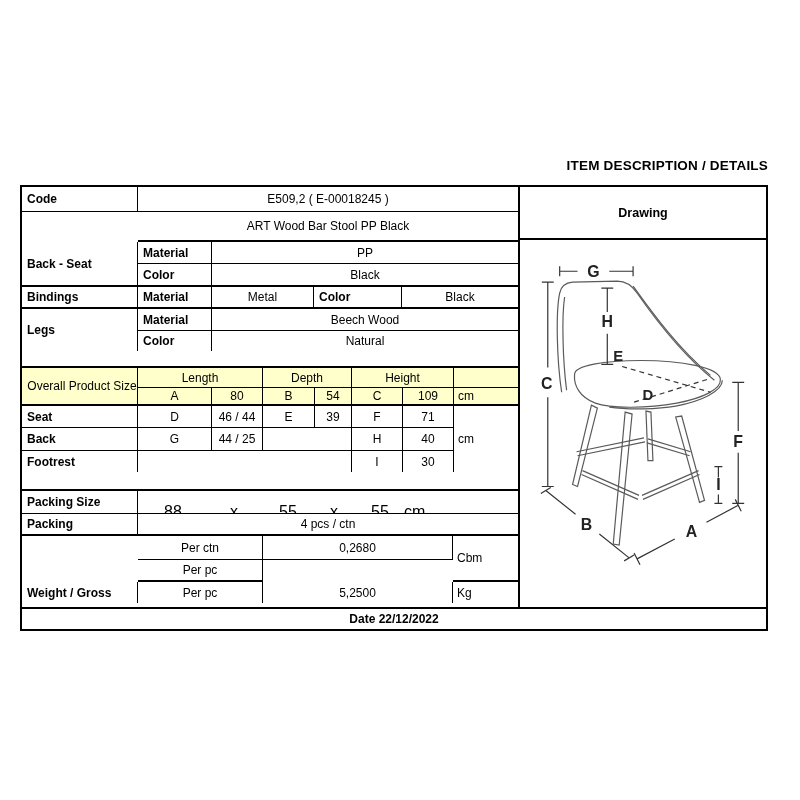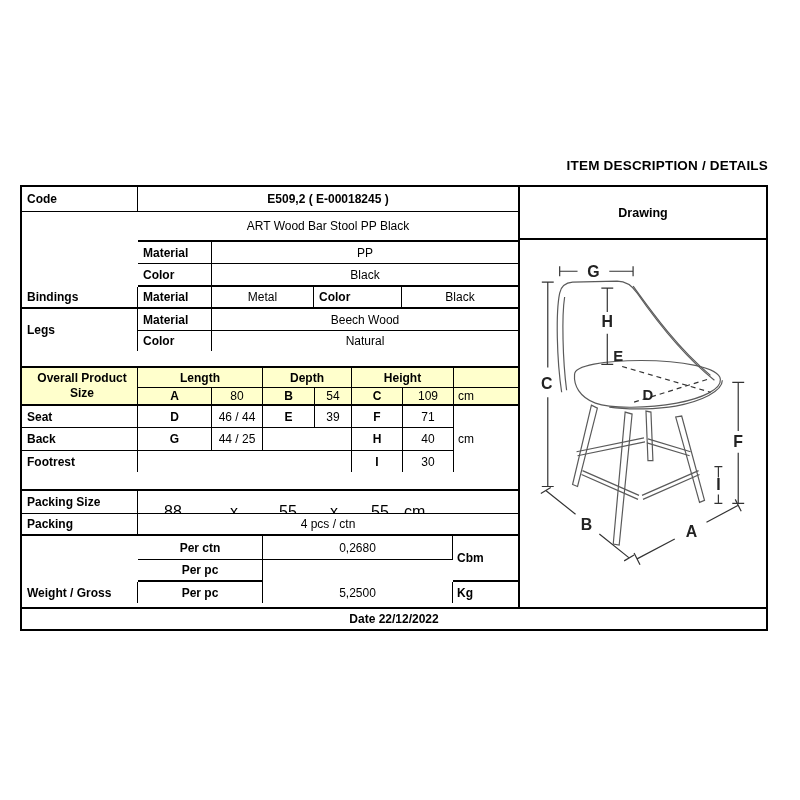--- a/index.html
+++ b/index.html
@@ -22,21 +22,21 @@
   .size{grid-template-columns:116px 74px 51px 52px 37px 51px 51px 64px;
         grid-template-rows:20px 18px 22px 23px 21px;}
   .pack{grid-template-columns:116px 125px 190px 65px;
         grid-template-rows:23px 22px 24px 22px 21px;}
   .gap1{height:15px;border-bottom:2px solid #000;}
   .gap2{height:17px;border-bottom:2px solid #000;}
   .c{border-right:1px solid #000;border-bottom:1px solid #000;box-sizing:border-box;
      display:flex;align-items:center;justify-content:center;
      font-size:12px;overflow:hidden;white-space:nowrap;}
   .lab{justify-content:flex-start;padding-left:5px;font-weight:bold;}
-  .bold{font-weight:bold;}
+  .bold{font-weight:normal;}
   .lc{border-right:none;}
   .bb2{border-bottom-width:2px;}
   .bb0{border-bottom:none;}
   .yellow{background:#ffffcc;}
   .two-line{white-space:normal;text-align:center;line-height:1.25;}
   .unit{justify-content:flex-start;padding-left:4px;}
   .rel{position:relative;}
   .abs{position:absolute;top:10px;height:100%;display:flex;align-items:center;font-size:16px;}
   .draw-head{height:61px;border-bottom:2px solid #000;box-sizing:border-box;
              display:flex;align-items:center;justify-content:center;
@@ -53,20 +53,21 @@
 
   <div class="doc">
     <div class="left">
 
       <div class="grid info">
         <div class="c lab" style="grid-column:1;grid-row:1">Code</div>
         <div class="c bold lc" style="grid-column:2/6;grid-row:1">E509,2  ( E-00018245 )</div>
 
         <div class="c bb2 lc" style="grid-column:2/6;grid-row:2">ART Wood Bar Stool PP Black</div>
 
+        <div class="c lab bb2" style="grid-column:1;grid-row:3/5">Back - Seat</div>
         <div class="c lab" style="grid-column:2;grid-row:3">Material</div>
         <div class="c lc" style="grid-column:3/6;grid-row:3">PP</div>
         <div class="c lab bb2" style="grid-column:2;grid-row:4">Color</div>
         <div class="c bb2 lc" style="grid-column:3/6;grid-row:4">Black</div>
 
         <div class="c lab bb2" style="grid-column:1;grid-row:5">Bindings</div>
         <div class="c lab bb2" style="grid-column:2;grid-row:5">Material</div>
         <div class="c bb2" style="grid-column:3;grid-row:5">Metal</div>
         <div class="c lab bb2" style="grid-column:4;grid-row:5">Color</div>
         <div class="c bb2 lc" style="grid-column:5;grid-row:5">Black</div>
@@ -74,21 +75,21 @@
         <div class="c lab bb0" style="grid-column:1;grid-row:6/8">Legs</div>
         <div class="c lab" style="grid-column:2;grid-row:6">Material</div>
         <div class="c lc" style="grid-column:3/6;grid-row:6">Beech Wood</div>
         <div class="c lab bb0" style="grid-column:2;grid-row:7">Color</div>
         <div class="c bb0 lc" style="grid-column:3/6;grid-row:7">Natural</div>
       </div>
 
       <div class="gap1"></div>
 
       <div class="grid size">
-        <div class="c lab yellow two-line bb2" style="grid-column:1;grid-row:1/3;justify-content:center;font-weight:bold">Overall Product Size</div>
+        <div class="c lab yellow two-line bb2" style="grid-column:1;grid-row:1/3;justify-content:center;font-weight:normal">Overall Product Size</div>
         <div class="c bold yellow" style="grid-column:2/4;grid-row:1">Length</div>
         <div class="c bold yellow" style="grid-column:4/6;grid-row:1">Depth</div>
         <div class="c bold yellow" style="grid-column:6/8;grid-row:1">Height</div>
         <div class="c yellow lc" style="grid-column:8;grid-row:1"></div>
 
         <div class="c bold yellow bb2" style="grid-column:2;grid-row:2">A</div>
         <div class="c yellow bb2" style="grid-column:3;grid-row:2">80</div>
         <div class="c bold yellow bb2" style="grid-column:4;grid-row:2">B</div>
         <div class="c yellow bb2" style="grid-column:5;grid-row:2">54</div>
         <div class="c bold yellow bb2" style="grid-column:6;grid-row:2">C</div>

